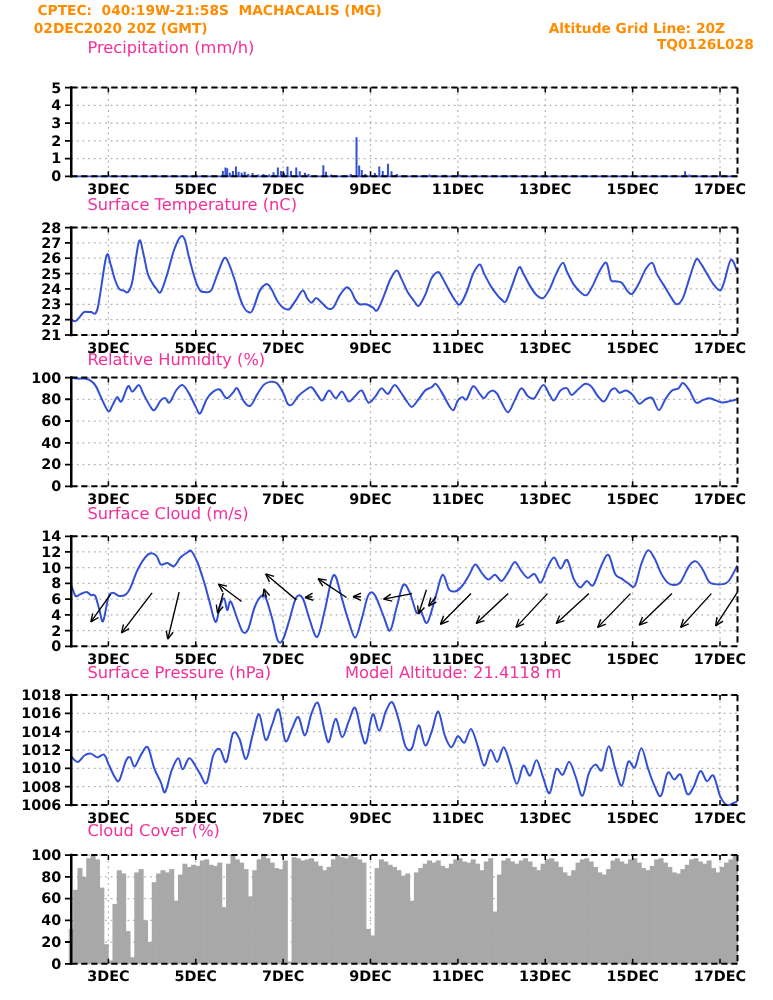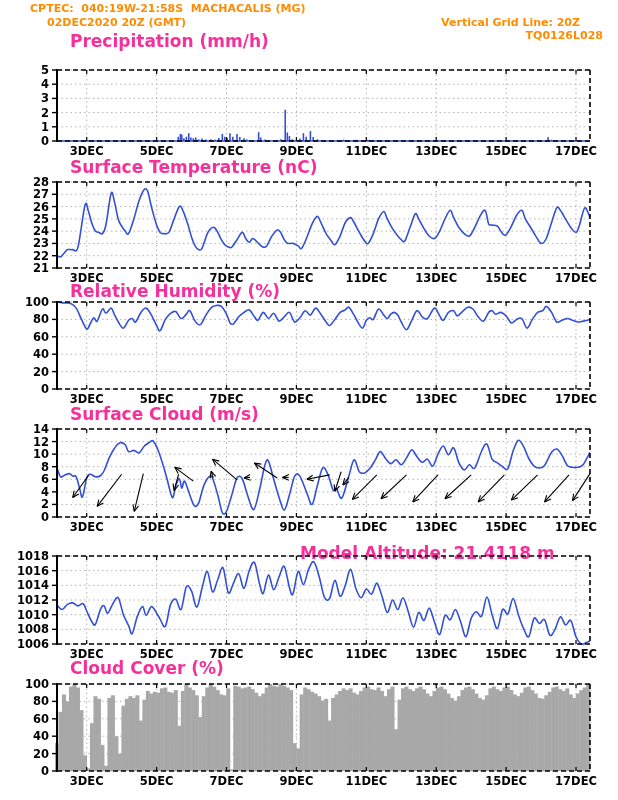--- a/index.html
+++ b/index.html
@@ -1,39 +1,40 @@
 <!DOCTYPE html>
 <html><head>
 <meta charset="utf-8">
 <style>
   html,body{margin:0;padding:0;background:#ffffff;}
   .page{position:relative;width:618px;height:800px;background:#fff;overflow:hidden;
         font-family:"DejaVu Sans", "Liberation Sans", sans-serif;}
   .hdr{position:absolute;font-weight:bold;font-size:11px;letter-spacing:0px;white-space:pre;}
   .orange{color:#ff8c00;}
   .magenta{color:#f5309a;}
-  .ctitle{position:absolute;left:70px;font-weight:bold;font-size:17px;white-space:pre;}
+  .ctitle{position:absolute;left:70px;font-weight:normal;font-size:13px;white-space:pre;}
   svg{position:absolute;left:0;}
   text{font-family:"DejaVu Sans", "Liberation Sans", sans-serif;font-weight:bold;}
 </style>
 </head>
 <body>
 
 <div class="page">
 
   <div class="hdr orange" style="left:30px;top:2px;"><span>CPTEC:</span><span>&nbsp;&nbsp;</span><span>040:19W-21:58S</span><span>&nbsp;&nbsp;</span><span>MACHACALIS (MG)</span></div>
-  <div class="hdr orange" style="left:27px;top:16px;margin-left:20px;">02DEC2020 20Z (GMT)</div>
-  <div class="hdr orange" style="right:38px;top:16px;">Vertical Grid Line: 20Z</div>
+  <div class="hdr orange" style="left:27px;top:16px;">02DEC2020 20Z (GMT)</div>
+  <div class="hdr orange" style="right:38px;top:16px;">Altitude Grid Line: 20Z</div>
   <div class="hdr orange" style="right:15px;top:29px;margin-left:32px;">TQ0126L028</div>
 
   <div class="ctitle magenta" style="top:31px;">Precipitation (mm/h)</div>
   <div class="ctitle magenta" style="top:157px;">Surface Temperature (nC)</div>
   <div class="ctitle magenta" style="top:281px;">Relative Humidity (%)</div>
   <div class="ctitle magenta" style="top:404px;">Surface Cloud (m/s)</div>
-  <div class="ctitle magenta" style="left:300px;top:531px;margin-top:12px;">Model Altitude: 21.4118 m</div>
+  <div class="ctitle magenta" style="top:531px;">Surface Pressure (hPa)</div>
+  <div class="ctitle magenta" style="left:276px;top:531px;">Model Altitude: 21.4118 m</div>
   <div class="ctitle magenta" style="top:658px;text-align:center;">Cloud Cover (%)</div>
 
   <svg id="c0" width="618" height="101" viewBox="0 60 618 101" style="top: 60px;">
       <clipPath id="clip0">
         <rect x="57" y="69" width="533" height="73"></rect>
       </clipPath>
       <line x1="57" x2="590" y1="141" y2="141" stroke="#b4b4b4" stroke-width="1" stroke-dasharray="1.5 3"></line>
       <line x1="57" x2="590" y1="126.8" y2="126.8" stroke="#b4b4b4" stroke-width="1" stroke-dasharray="1.5 3"></line>
       <line x1="57" x2="590" y1="112.6" y2="112.6" stroke="#b4b4b4" stroke-width="1" stroke-dasharray="1.5 3"></line>
       <line x1="57" x2="590" y1="98.4" y2="98.4" stroke="#b4b4b4" stroke-width="1" stroke-dasharray="1.5 3"></line>

